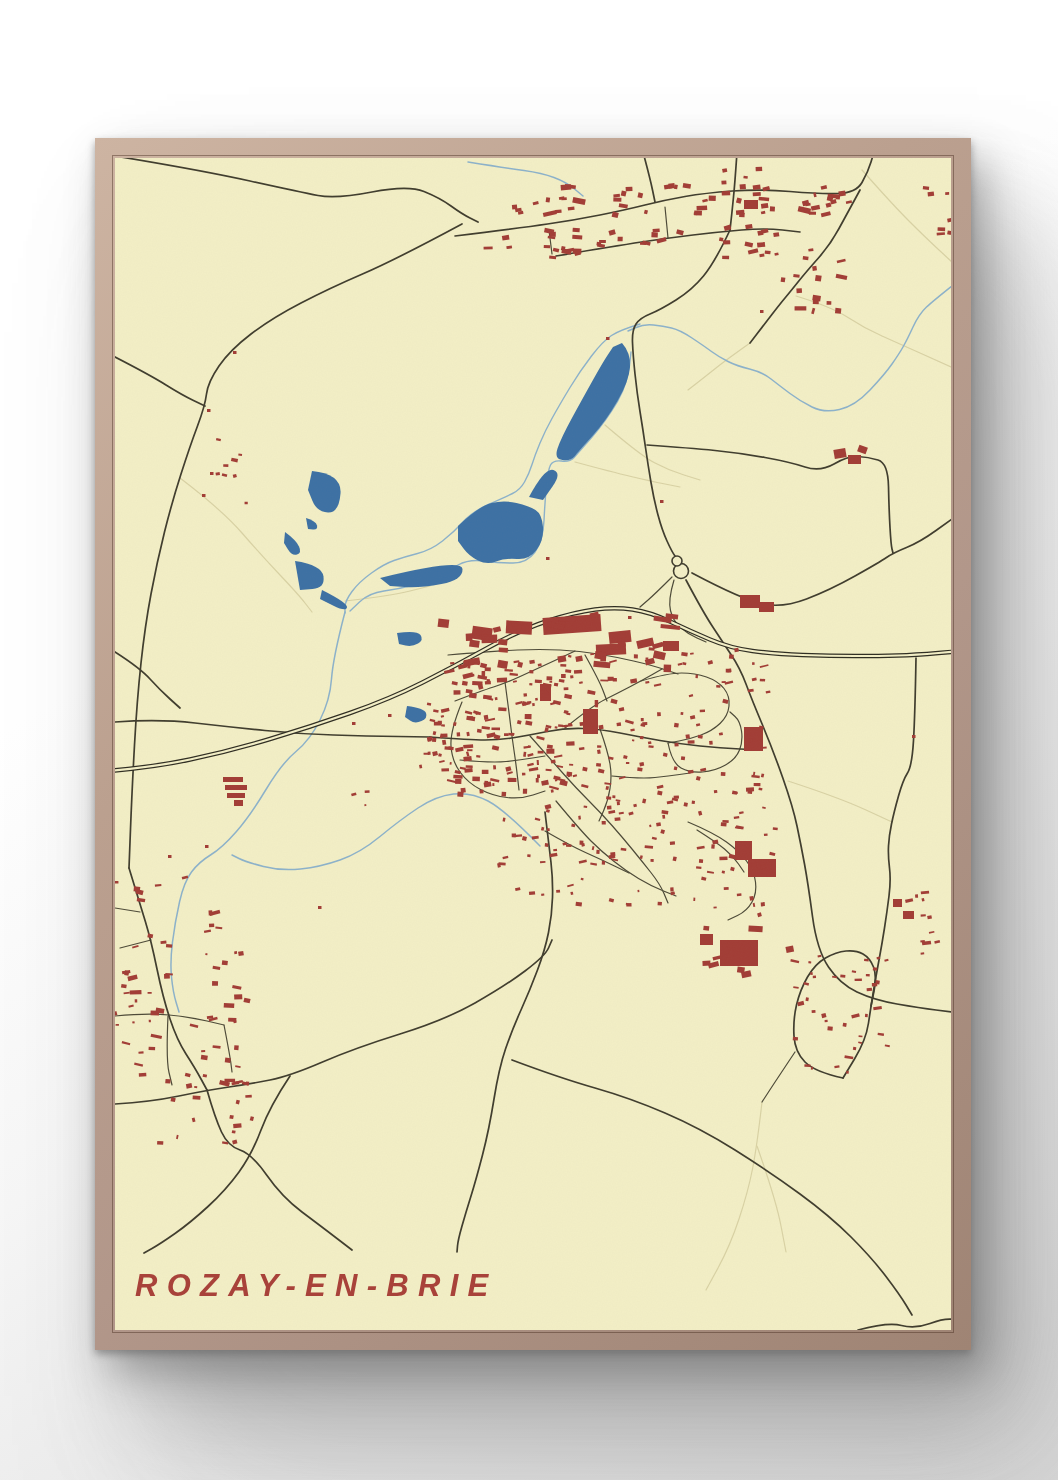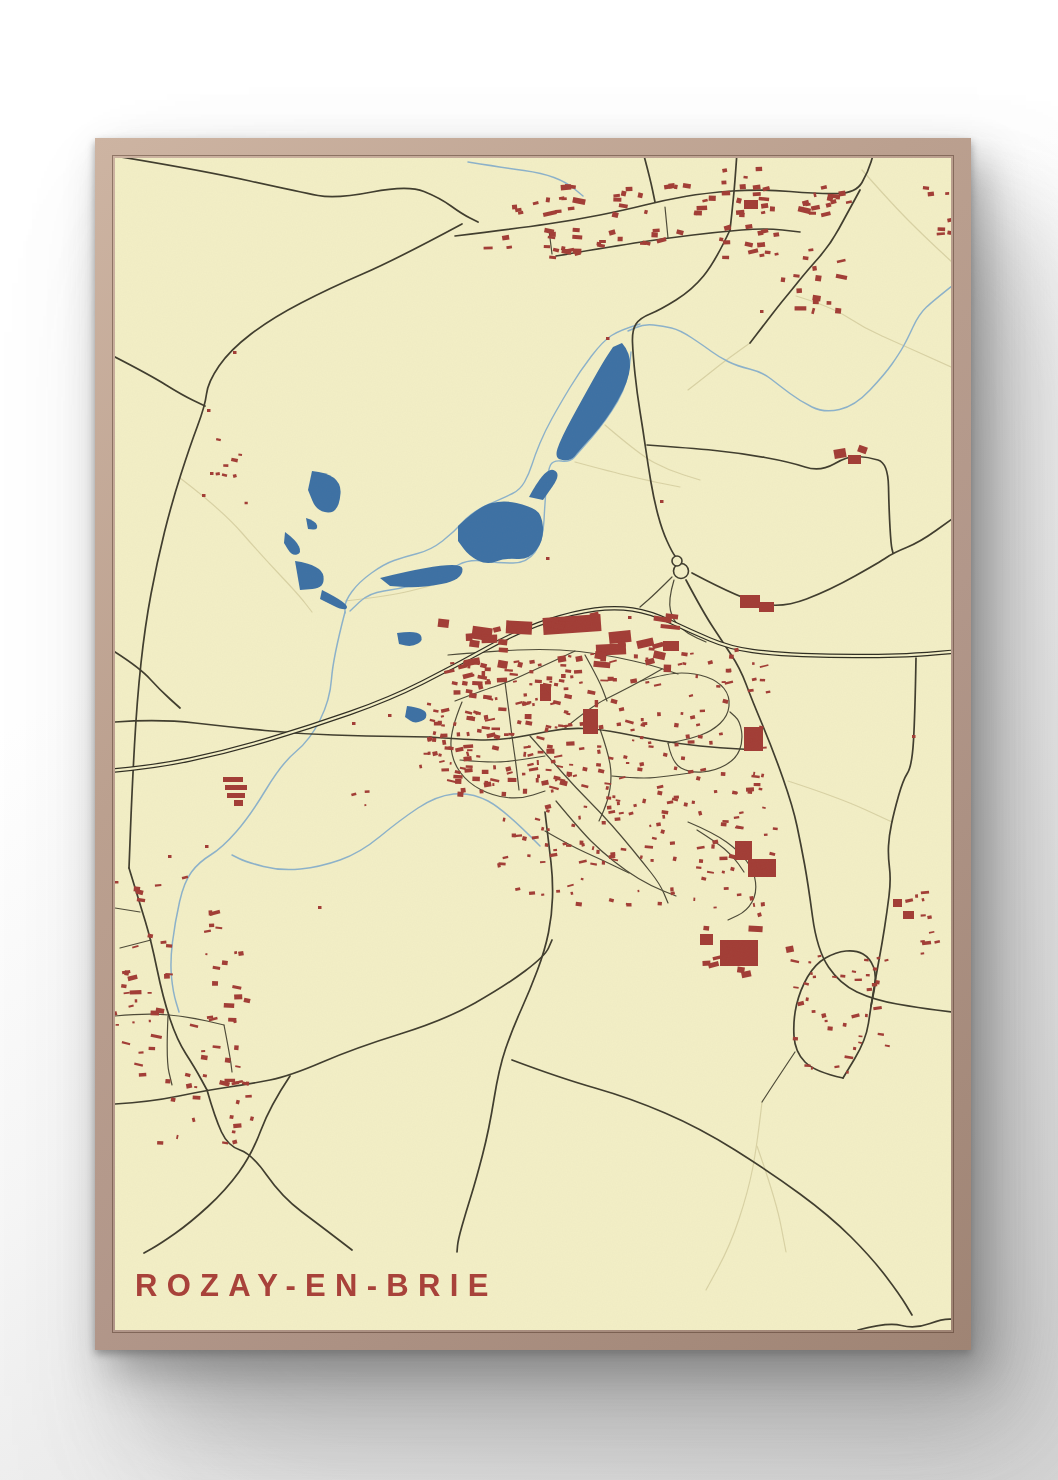--- a/index.html
+++ b/index.html
@@ -10,20 +10,21 @@
   }
   .frame{
     position:absolute;left:95px;top:138px;width:876px;height:1212px;
     box-sizing:border-box;padding:20px;
     background:linear-gradient(140deg,#cdb4a2 0%,#bba08f 35%,#b2978a 60%,#9f8474 100%);
     box-shadow:
       14px 22px 38px rgba(90,90,90,.45),
       40px 65px 90px rgba(120,120,120,.40),
       80px 120px 150px rgba(140,140,140,.30),
       0 4px 8px rgba(0,0,0,.35);
+    font-style: italic;
   }
   .frame::after{ 
     content:"";position:absolute;left:17px;top:17px;right:17px;bottom:17px;
     border:1px solid rgba(70,45,30,.45);pointer-events:none;
   }
   .poster{
     position:relative;width:100%;height:100%;
     box-shadow:inset 3px 4px 10px rgba(0,0,0,.28), inset -1px -1px 4px rgba(0,0,0,.12);
     overflow:hidden;
   }

